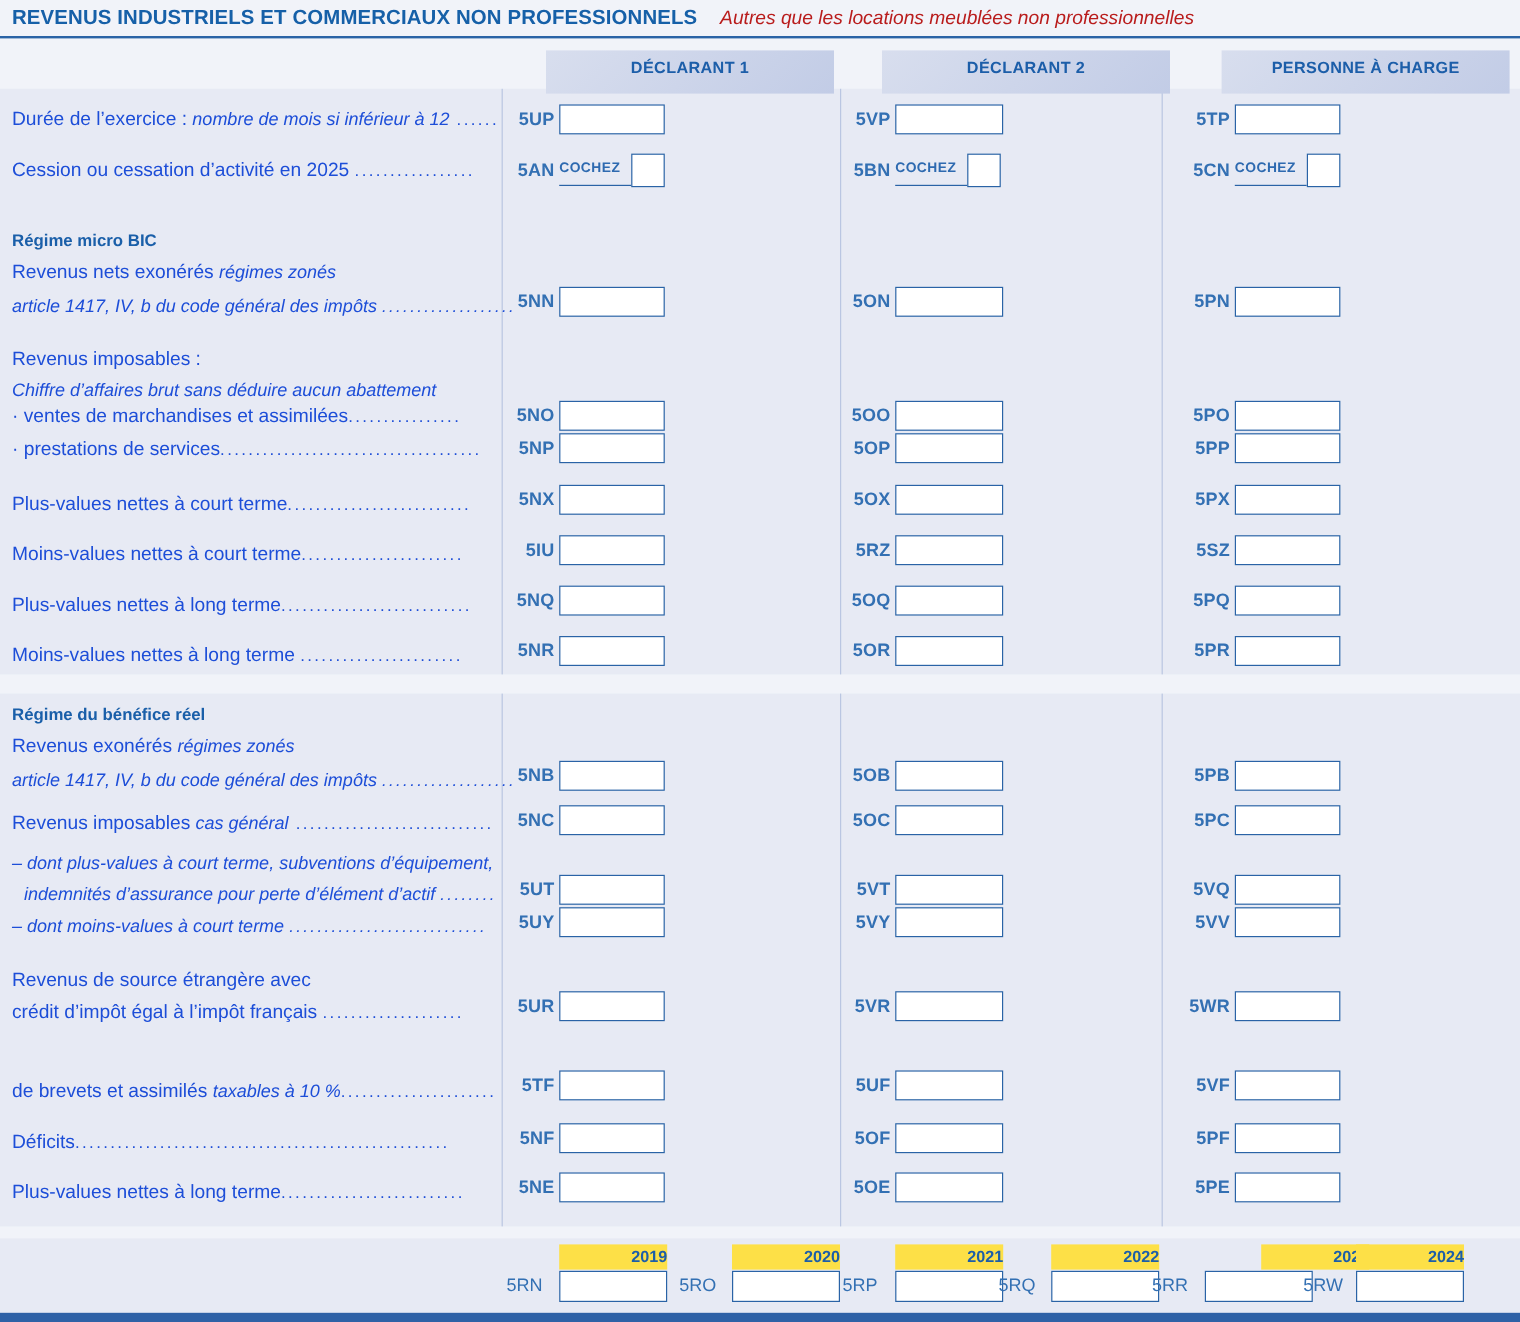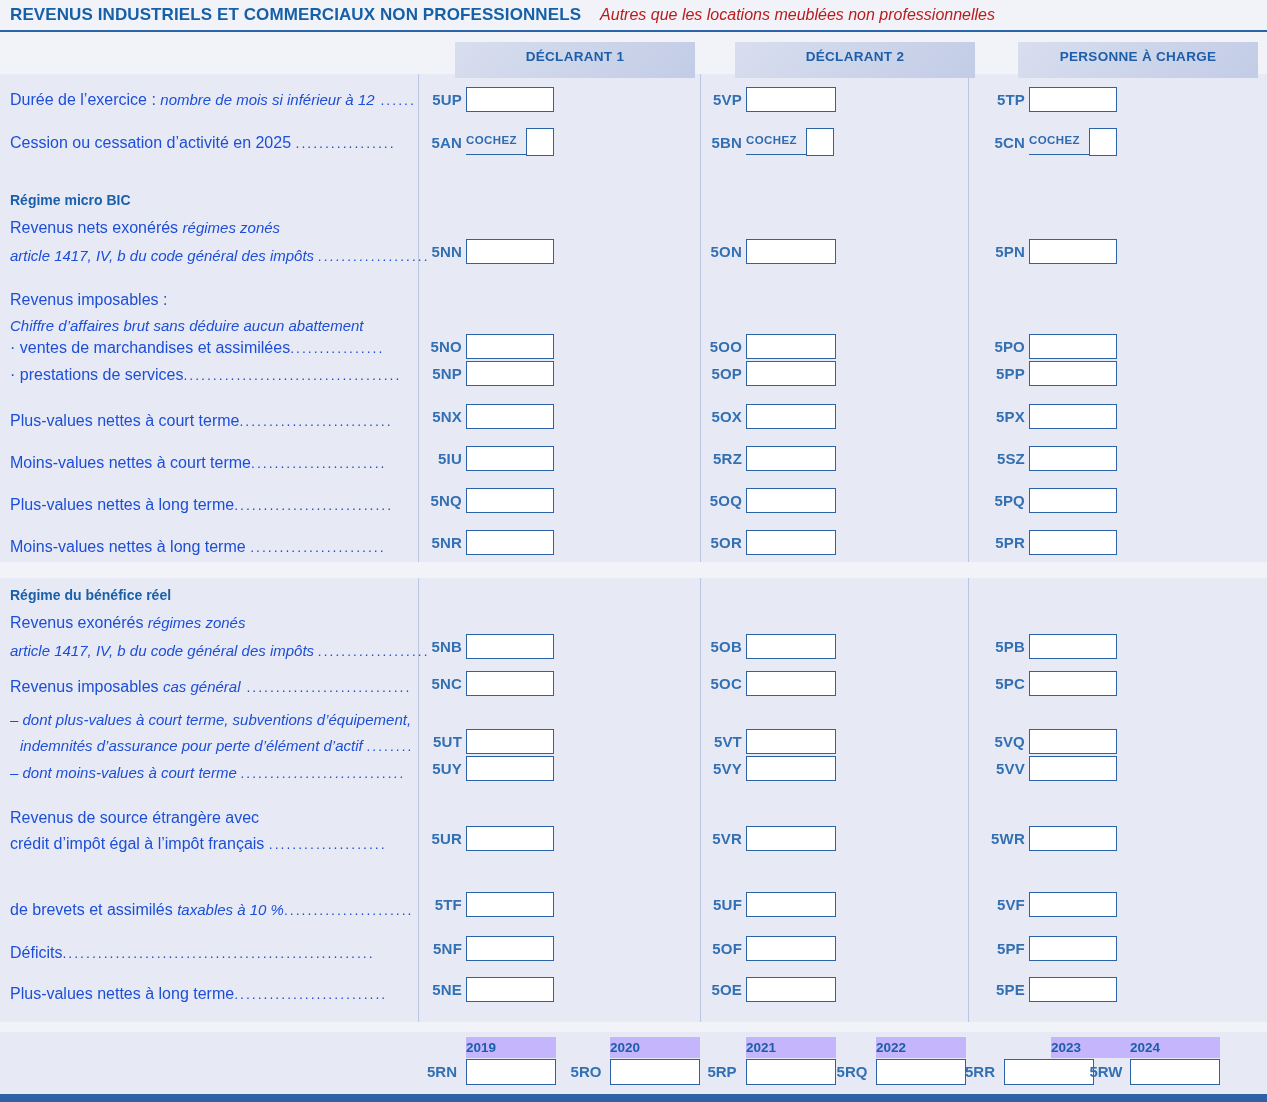--- a/index.html
+++ b/index.html
@@ -40,25 +40,25 @@
 
   
   .cochez{position:absolute; height:20px; font-size:11.5px; font-weight:bold; color:#2e6ab0;
           letter-spacing:0.4px; border-bottom:1.5px solid #2a63a6; width:60px;}
   .chk{position:absolute; width:28px; height:28px; background:#fff; border:1.5px solid #2a63a6; box-sizing:border-box;}
   .k1{left:466px}.x1{left:526px}
   .k2{left:746px}.x2{left:806px}
   .k3{left:1029px}.x3{left:1089px}
 
   
-  .ybar{position:absolute; top:1037px; height:21px; line-height:21px; text-align:left;
-        background:#c4b5fd; font-size:13.5px; font-weight:bold; color:#1c5ea9;}
+  .ybar{position:absolute; top:1037px; height:21px; line-height:21px; text-align:right;
+        background:#fde047; font-size:13.5px; font-weight:bold; color:#1c5ea9;}
   .ybox{position:absolute; top:1059px; height:26px; background:#fff; border:1.5px solid #2a63a6; box-sizing:border-box;}
-  .ycode{position:absolute; top:1059px; width:40px; height:26px; line-height:26px; text-align:center;
-         font-size:15px; font-weight:bold; color:#3370b3;}
+  .ycode{position:absolute; top:1059px; width:40px; height:26px; line-height:26px; text-align:left;
+         font-size:15px; font-weight:normal; color:#3370b3;}
 
   .bottom-bar{position:absolute; left:0; top:1094px; width:1267px; height:8px; background:#2e61a6;}
 </style>
 </head>
 <body>
 
 <div class="page">
 
   <div class="panel" style="top:74px;height:488px"></div>
   <div class="panel" style="top:578px;height:444px"></div>

